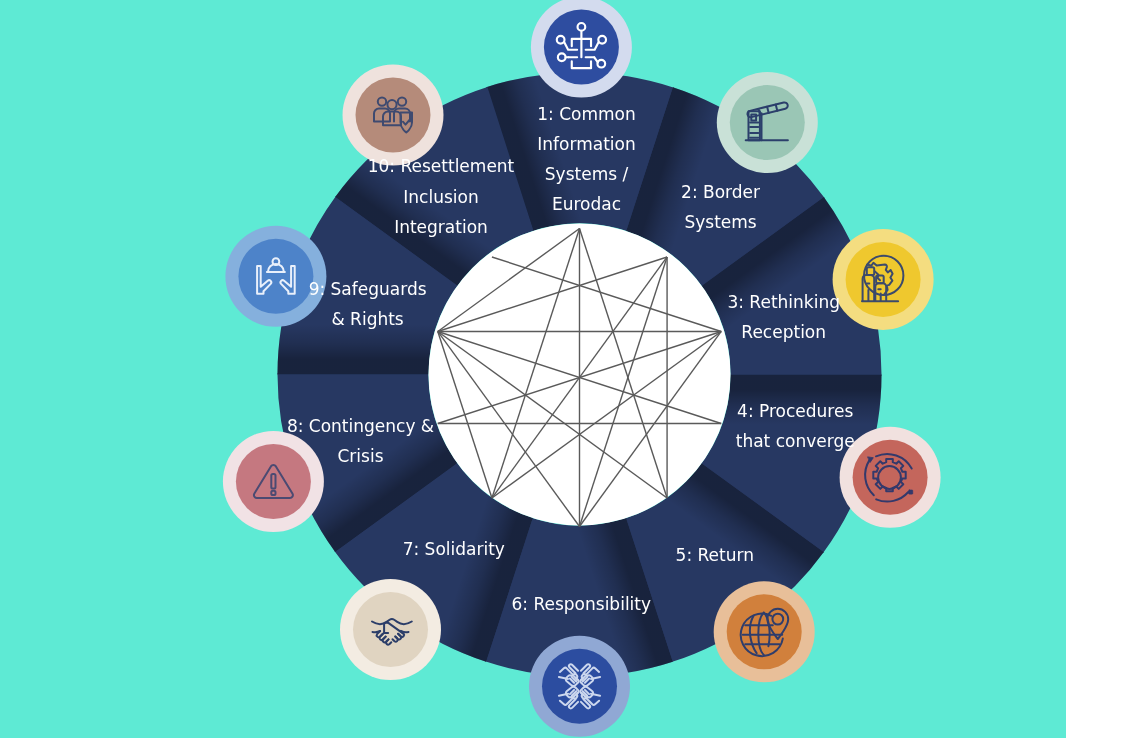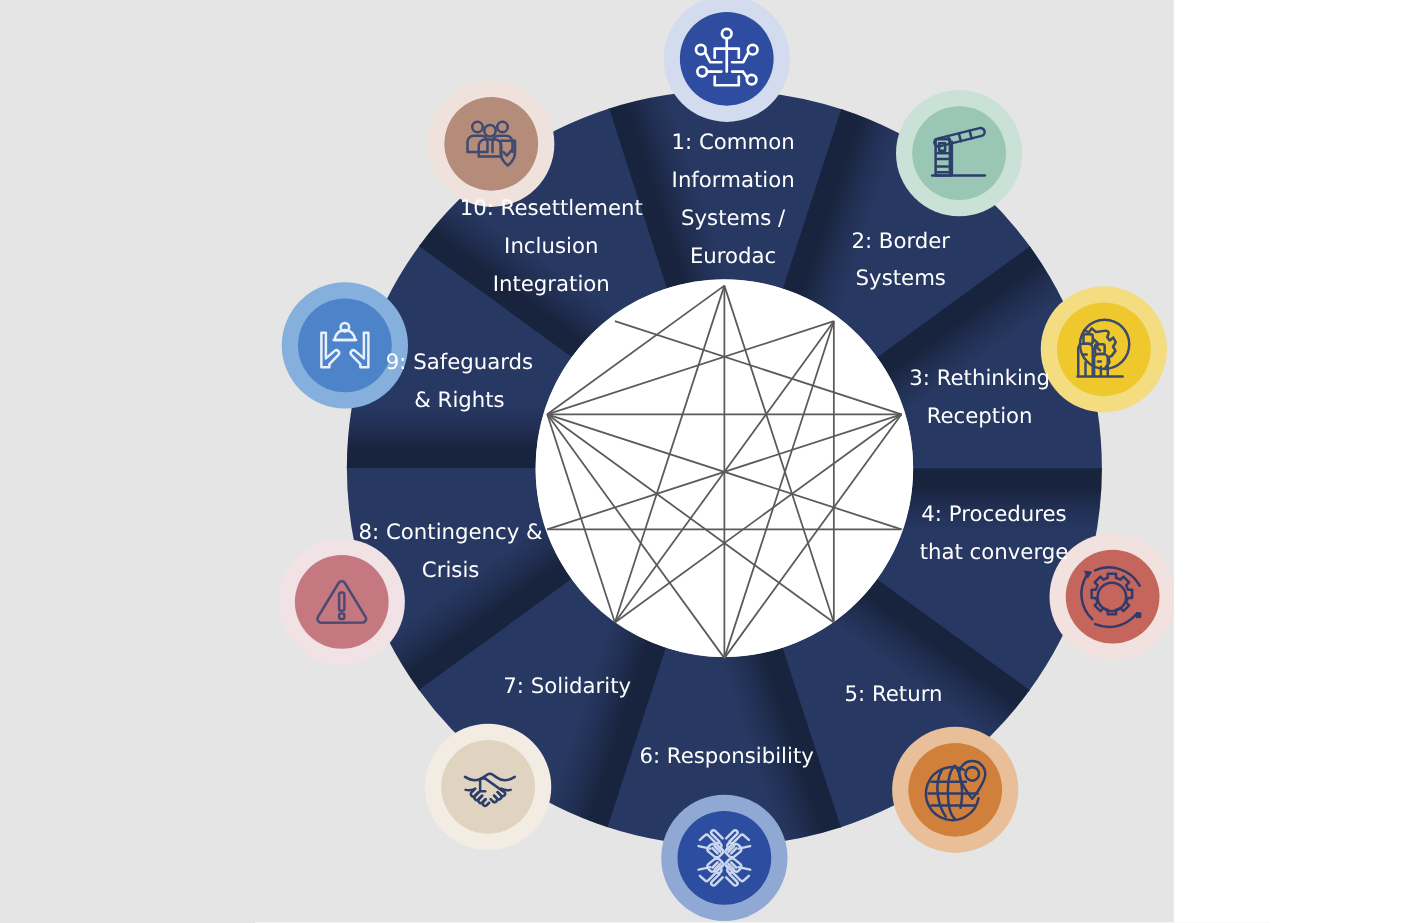--- a/index.html
+++ b/index.html
@@ -1,17 +1,17 @@
 <!DOCTYPE html>
 <html><head>
 <meta charset="utf-8">
 <title>Pact wheel diagram</title>
 <style>
   html,body{margin:0;padding:0;background:#ffffff;}
-  #page{position:relative;width:939px;height:738px;background:#e5e5e5;overflow:hidden;}
+  #page{position:relative;width:1066px;height:738px;background:#5eead4;overflow:hidden;}
   svg#wheel{position:absolute;left:0;top:0;width:1140px;height:738px;display:block;}
   text.seg-label{font-family:"DejaVu Sans",sans-serif;font-size:17px;fill:#ffffff;}
   .ico{fill:none;stroke-width:2;stroke-linecap:round;stroke-linejoin:round;}
   .ico .fillstroke{fill:currentColor;stroke-width:0.8;}
 </style>
 </head>
 <body>
 
 <div id="page">
   <svg id="wheel" viewBox="0 0 1140 738">

